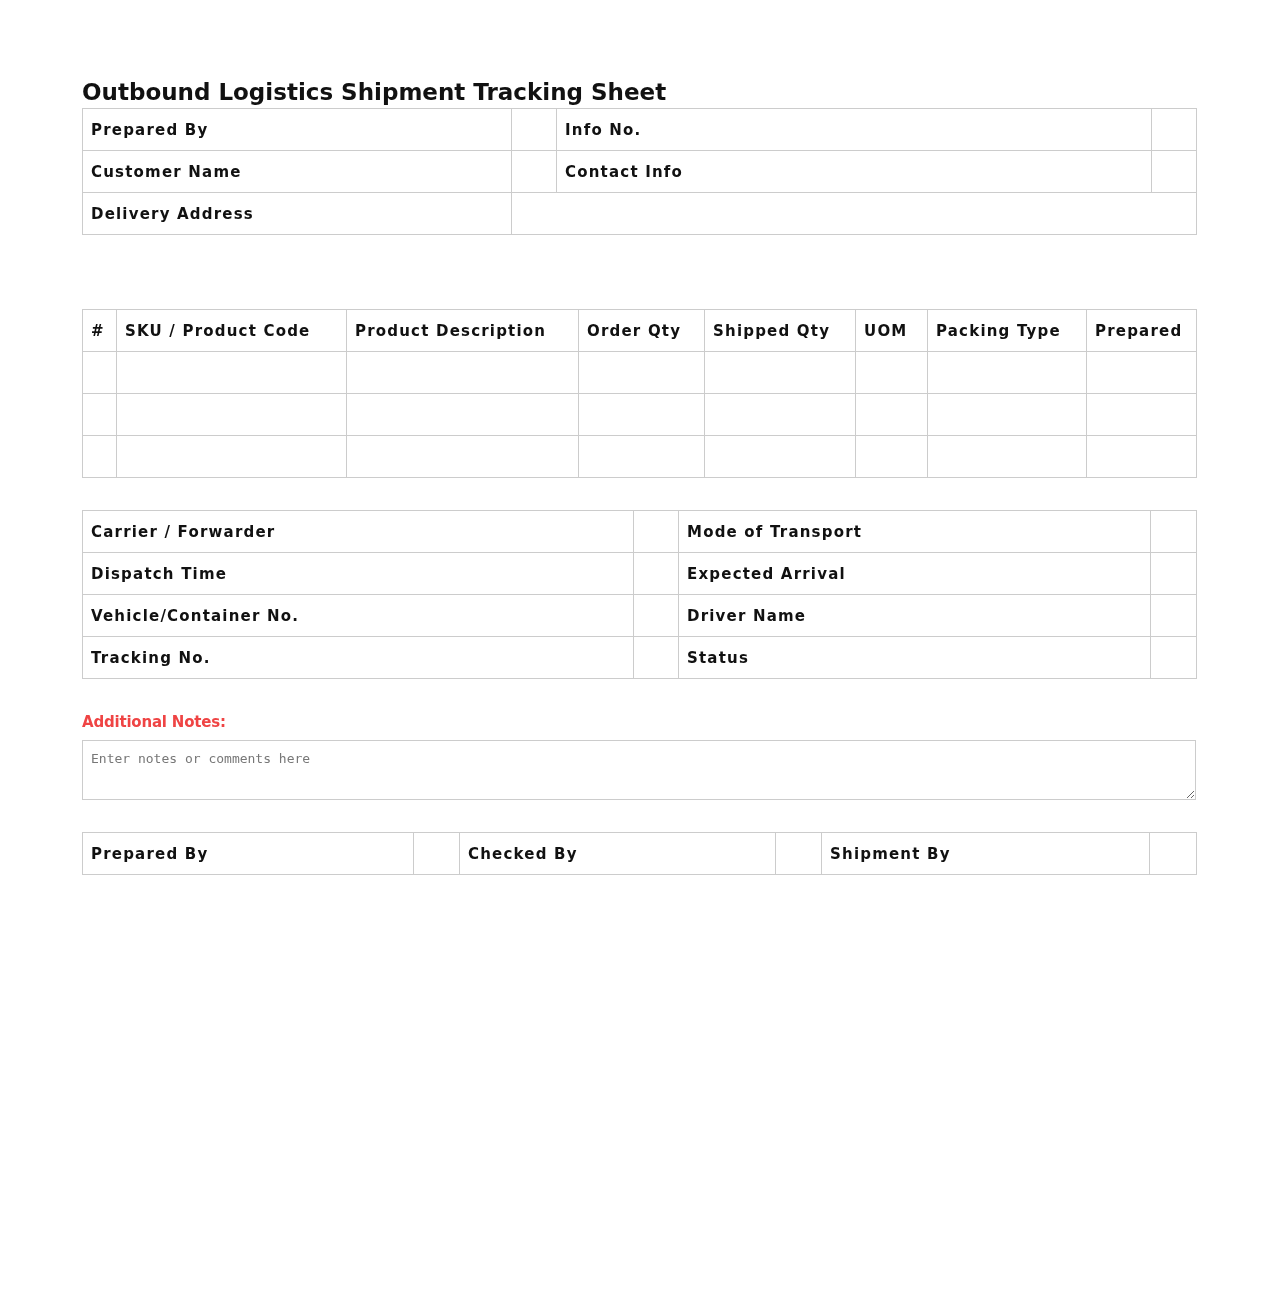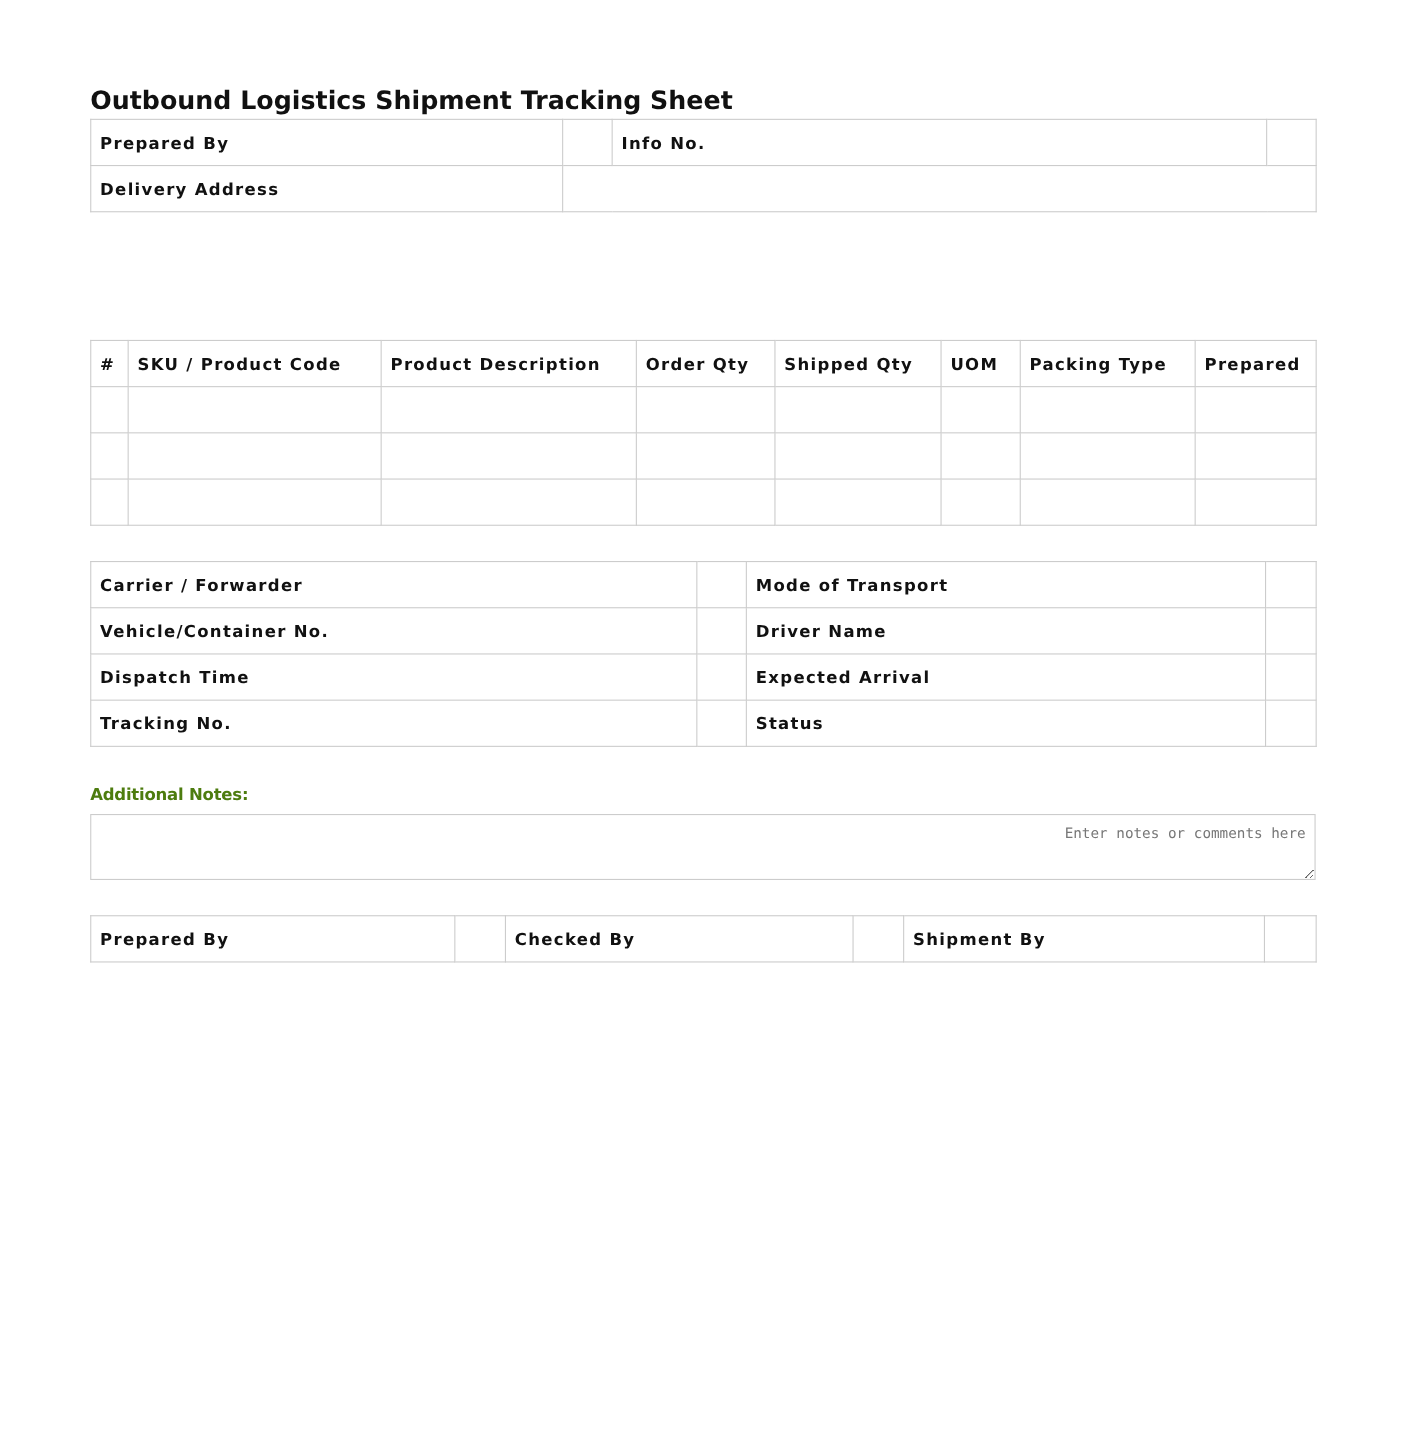--- a/index.html
+++ b/index.html
@@ -20,27 +20,27 @@
       border: 1px solid #cccccc; height: 41px; padding: 0 8px;
       font-size: 15px; letter-spacing: 1.2px; font-weight: 600; text-align: left;
       white-space: nowrap; overflow: hidden; color: #111;
     }
     td.val { padding: 0; }
     #info { top: 108px; }
     #items { top: 309px; }
     #transport { top: 510px; }
     .notes-label {
       position: absolute; top: 713px; left: 0;
-      font-size: 15px; font-weight: 700; color: #4d7c0f; letter-spacing: -0.2px;
+      font-size: 15px; font-weight: 700; color: #ef4444; letter-spacing: -0.2px;
     }
     .notes {
       position: absolute; top: 740px; left: 0; width: 1114px; height: 60px;
       border: 1px solid #cccccc; box-sizing: border-box; margin: 0;
       font-family: "DejaVu Sans Mono", "Liberation Mono", monospace; font-size: 13px;
-      padding: 10px 8px; resize: both; color: #333; text-align: right;
+      padding: 10px 8px; resize: both; color: #333;
     }
     .notes::placeholder { color: #777; }
     #signatures { top: 832px; }
   </style>
 </head>
 <body>
 
 <div class="page">
   <h1>Outbound Logistics Shipment Tracking Sheet</h1>
 
@@ -49,20 +49,26 @@
       <col style="width:429px">
         <col style="width:45px">
         <col style="width:595px">
         <col style="width:45px">
     </colgroup>
     <tbody>
     <tr>
       <td>Prepared By</td>
       <td class="val"></td>
       <td>Info No.</td>
+      <td class="val"></td>
+    </tr>
+    <tr>
+      <td>Customer Name</td>
+      <td class="val"></td>
+      <td>Contact Info</td>
       <td class="val"></td>
     </tr>
     <tr>
       <td>Delivery Address</td>
       <td class="val" colspan="3"></td>
     </tr>
   </tbody>
     </table>
 
   <table id="items">
@@ -128,29 +134,29 @@
         <col style="width:46px">
     </colgroup>
     <tbody>
         <tr>
       <td>Carrier / Forwarder</td>
       <td class="val"></td>
       <td>Mode of Transport</td>
       <td class="val"></td>
     </tr>
     <tr>
+      <td>Dispatch Time</td>
+      <td class="val"></td>
+      <td>Expected Arrival</td>
+      <td class="val"></td>
+    </tr>
+    <tr>
       <td>Vehicle/Container No.</td>
       <td class="val"></td>
       <td>Driver Name</td>
-      <td class="val"></td>
-    </tr>
-    <tr>
-      <td>Dispatch Time</td>
-      <td class="val"></td>
-      <td>Expected Arrival</td>
       <td class="val"></td>
     </tr>
     <tr>
       <td>Tracking No.</td>
       <td class="val"></td>
       <td>Status</td>
       <td class="val"></td>
     </tr>
   </tbody>
     </table>

